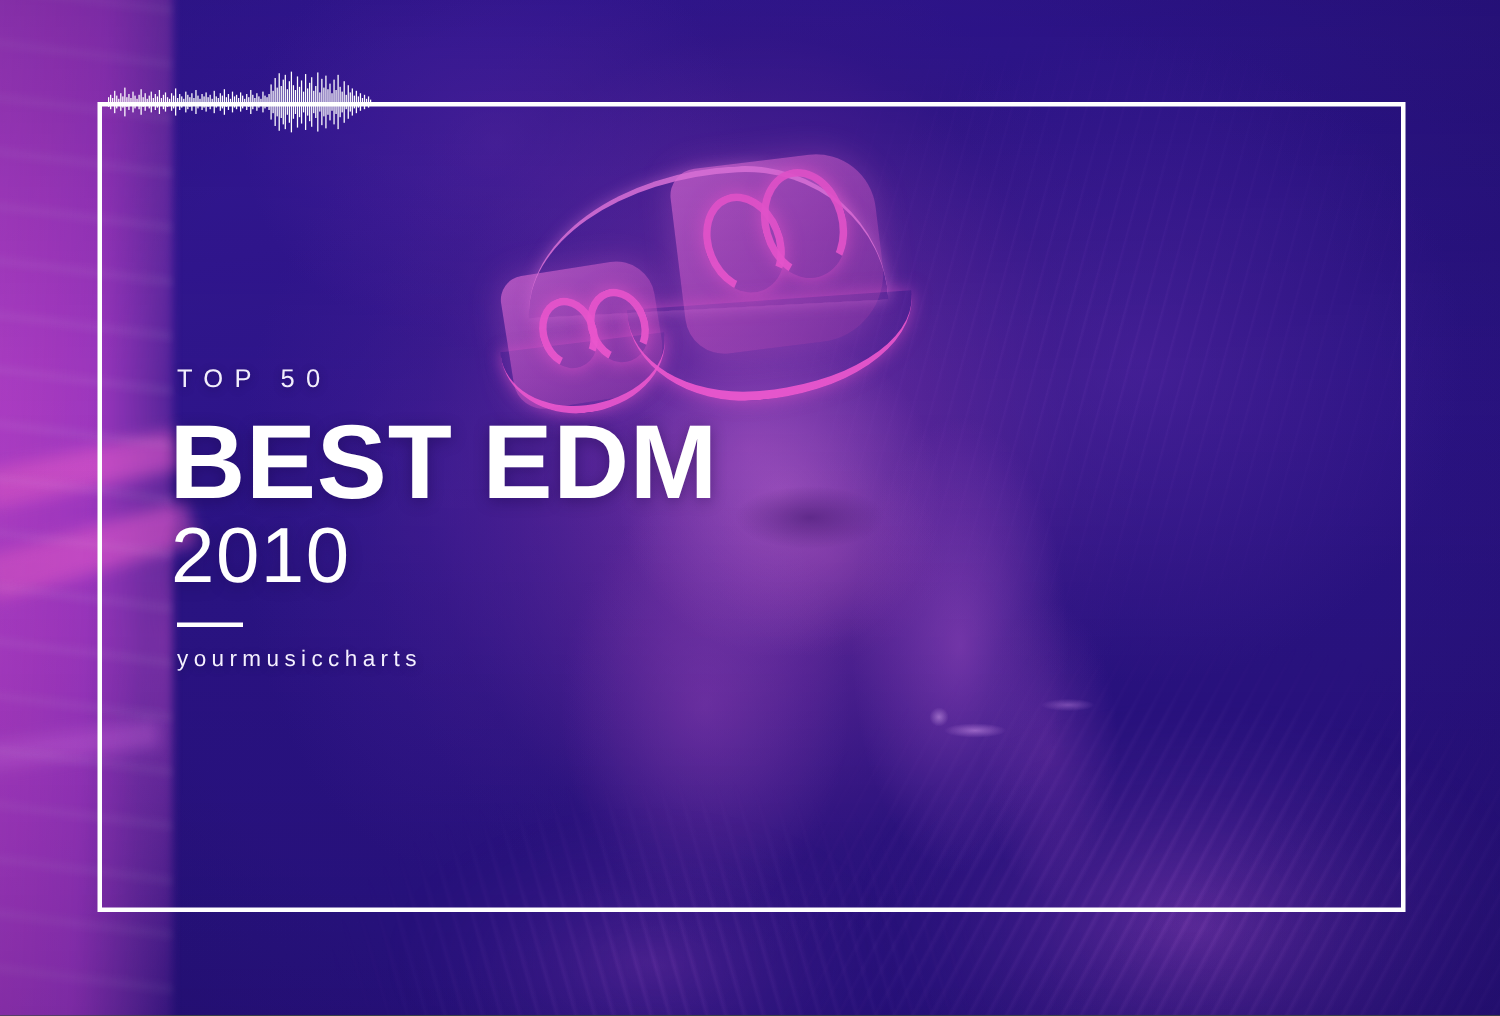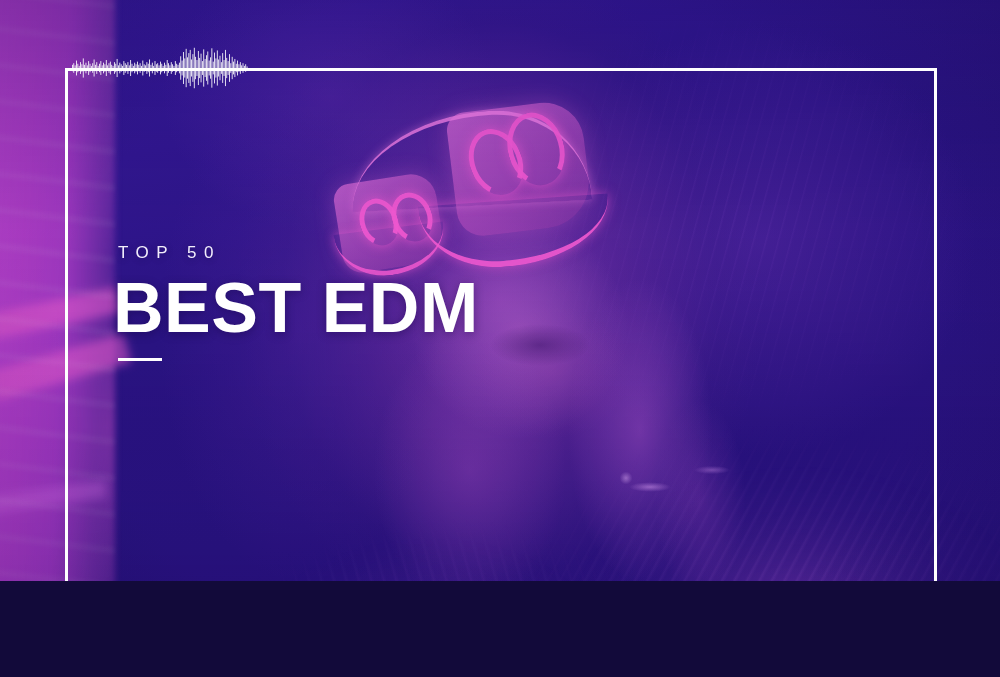--- a/index.html
+++ b/index.html
@@ -8,21 +8,21 @@
     padding: 0;
     background: #120a3a;
   }
   body {
     font-family: "Liberation Sans", sans-serif;
   }
 
   #poster {
     position: relative;
     width: 1000px;
-    height: 581px;
+    height: 677px;
     overflow: hidden;
     background: #4d7c0f;
   }
 
   
   .bg-layer {
     position: absolute;
     inset: 0;
     pointer-events: none;
   }
@@ -466,16 +466,18 @@
         <rect x="170.58" y="17.21" width="0.84" height="9.59"></rect>
         <rect x="171.94" y="19.87" width="0.84" height="4.26"></rect>
         <rect x="173.29" y="18.27" width="0.84" height="7.46"></rect>
         <rect x="174.65" y="20.40" width="0.84" height="3.20"></rect>
       </g>
   </svg>
 
   <div id="text-block">
     <div id="eyebrow">TOP 50</div>
     <div id="headline">BEST EDM</div>
+    <div id="year">2010</div>
     <div id="divider"></div>
+    <div id="brand">yourmusiccharts</div>
   </div>
 
 </div>
 
 </body></html>

